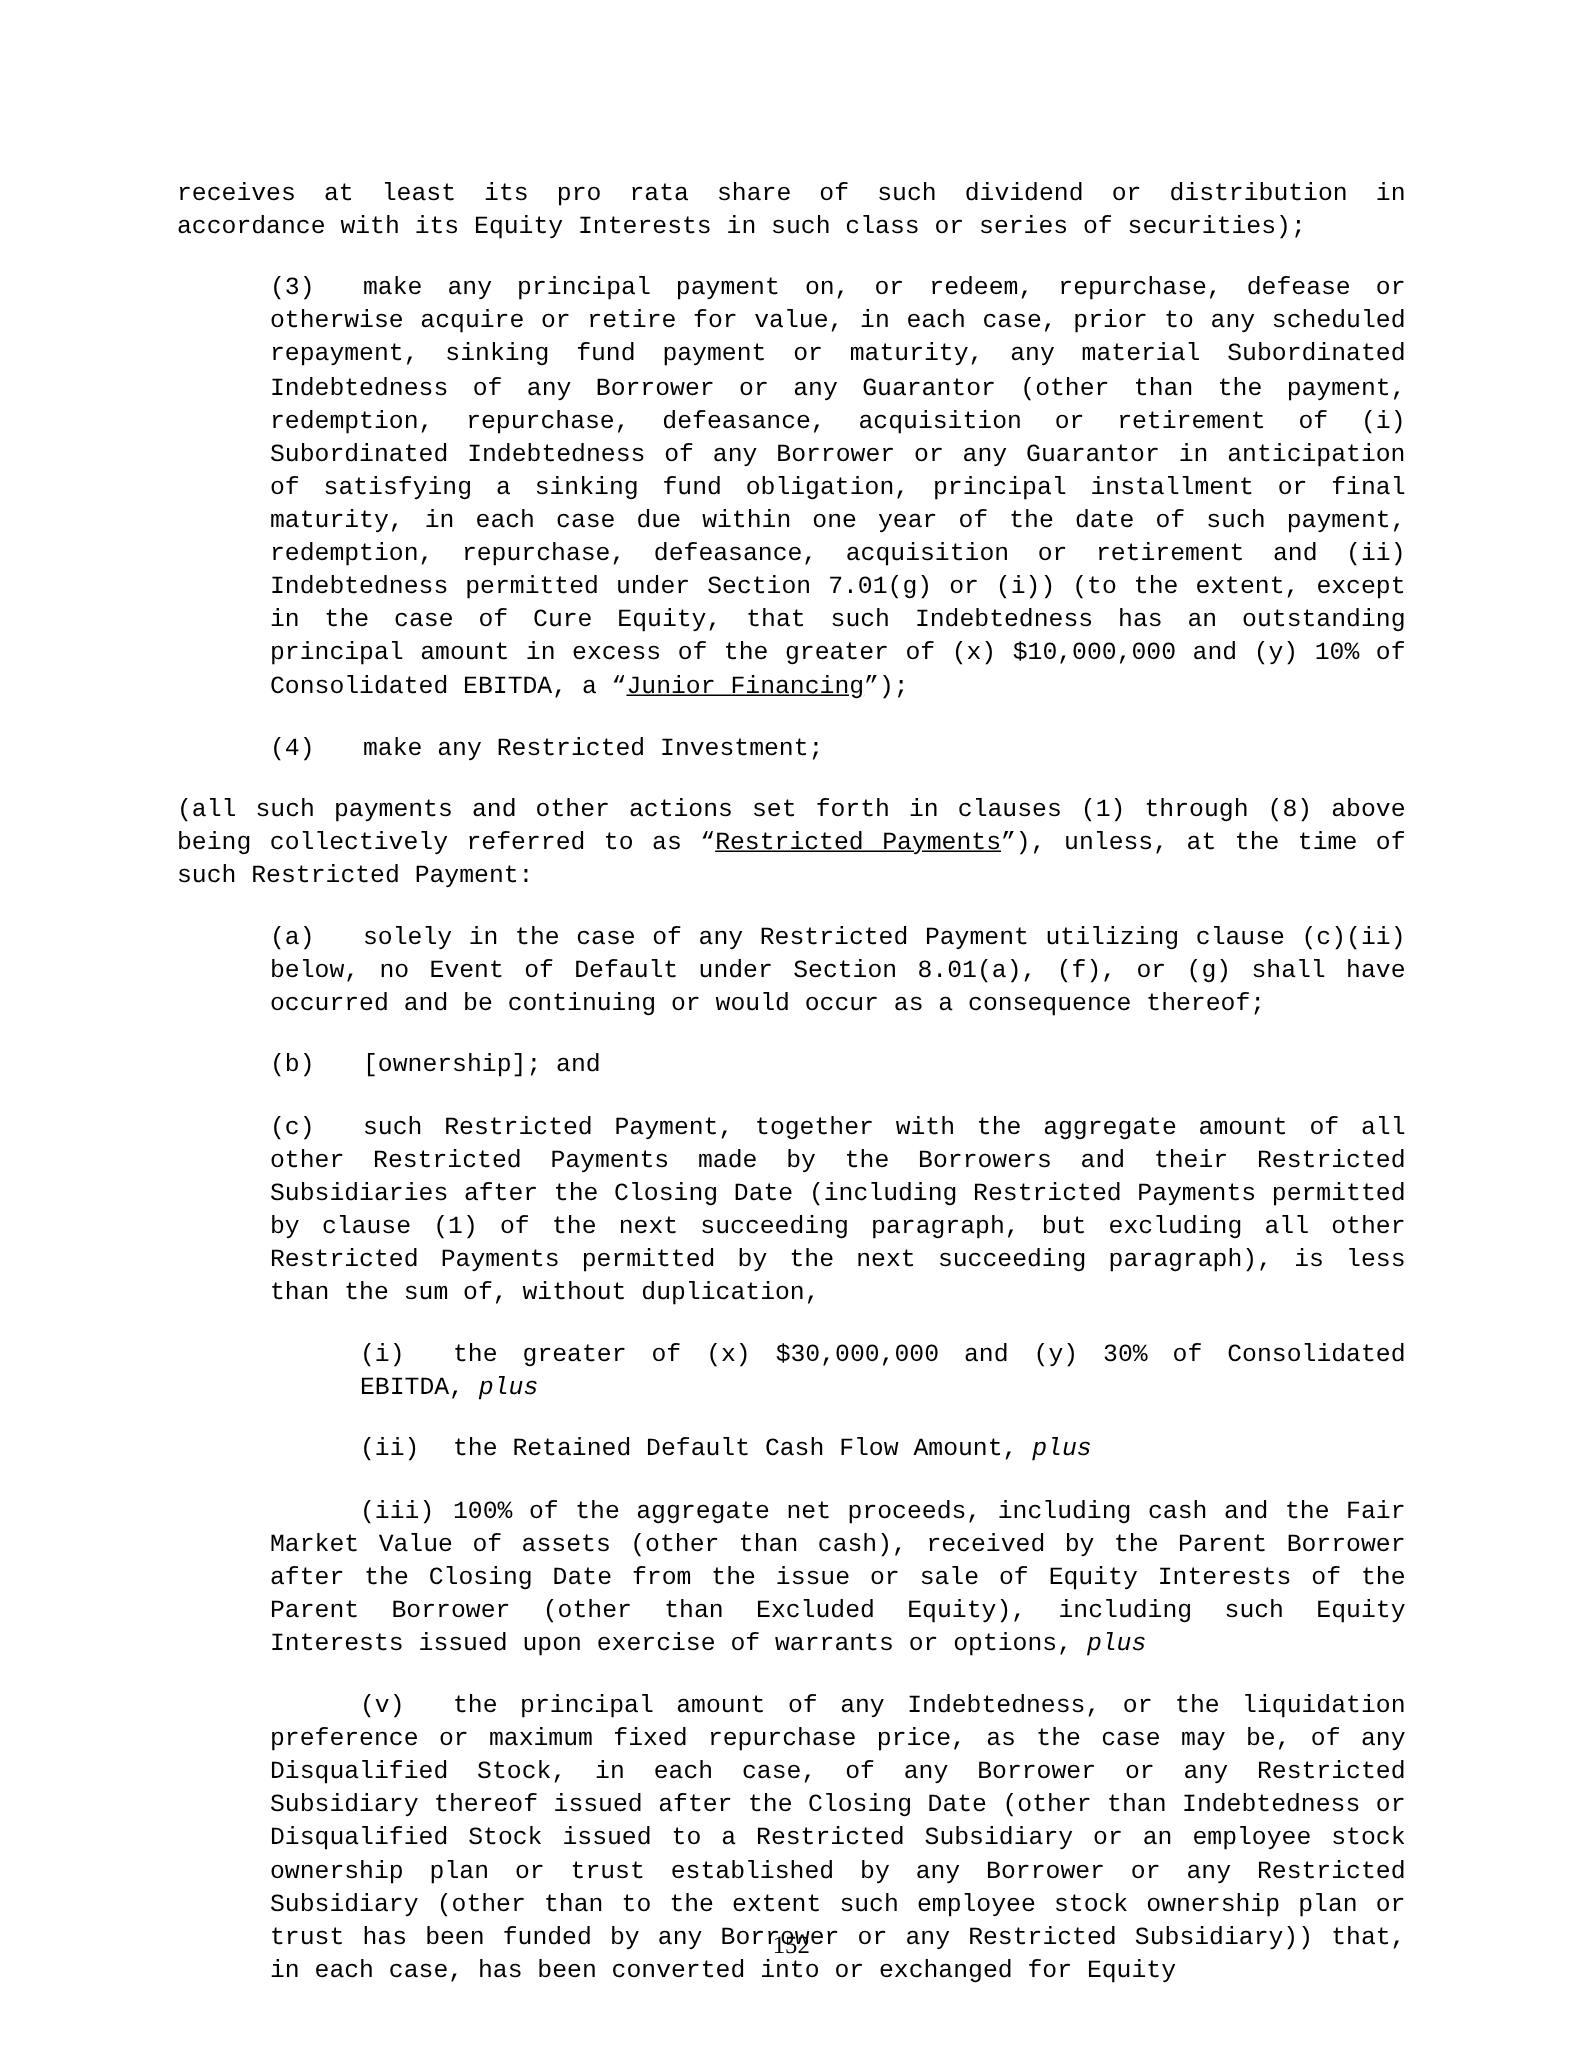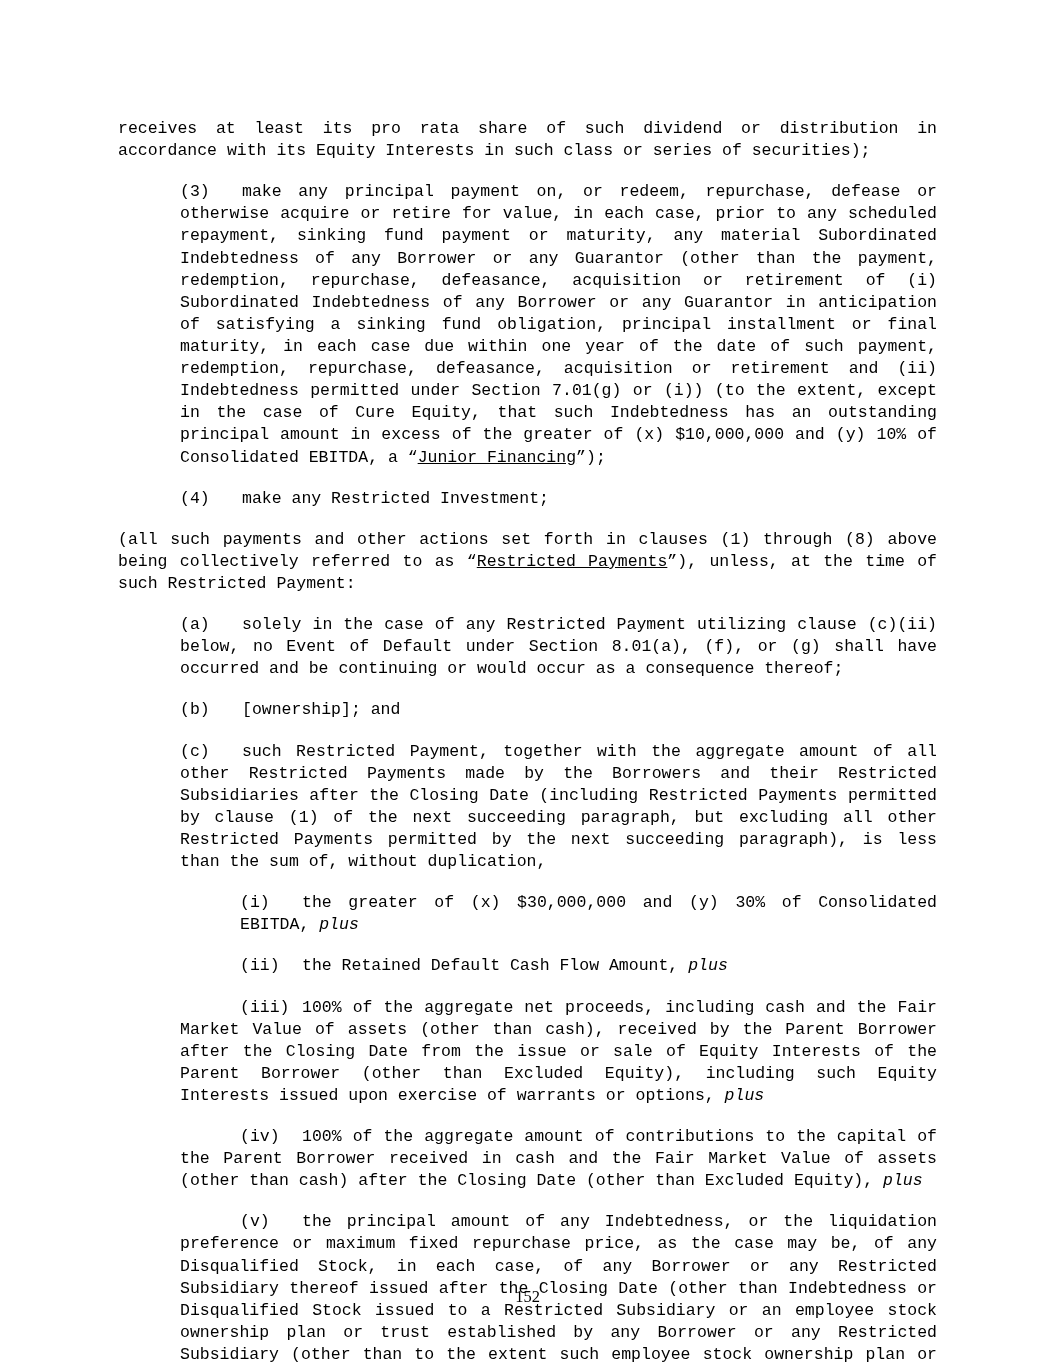--- a/index.html
+++ b/index.html
@@ -79,21 +79,20 @@
     <p class="lvl-cont"><span class="num">(b)</span><span>[ownership]; and</span></p>
 
     <p class="lvl-cont"><span class="num">(c)</span><span>such Restricted Payment, together with the aggregate amount of all other Restricted Payments made by the Borrowers and their Restricted Subsidiaries after the Closing Date (including Restricted Payments permitted by clause (1) of the next succeeding paragraph, but excluding all other Restricted Payments permitted by the next succeeding paragraph), is less than the sum of, without duplication,</span></p>
 
     <p class="lvl-cont" style="margin-left:122px;"><span class="num-wide">(i)</span><span>the greater of (x) $30,000,000 and (y) 30% of Consolidated EBITDA, </span><i>plus</i></p>
 
     <p class="lvl-cont" style="margin-left:122px;"><span class="num-wide">(ii)</span><span>the Retained Default Cash Flow Amount, </span><i>plus</i></p>
 
     <p class="lvl-cont"><span style="display:inline-block;min-width:62px;margin-left:60px;">(iii)</span><span>100% of the aggregate net proceeds, including cash and the Fair Market Value of assets (other than cash), received by the Parent Borrower after the Closing Date from the issue or sale of Equity Interests of the Parent Borrower (other than Excluded Equity), including such Equity Interests issued upon exercise of warrants or options, </span><i>plus</i></p>
 
-    <p class="lvl-cont"><span style="display:inline-block;min-width:62px;margin-left:60px;">(iv)</span><span>100% of the aggregate amount of contributions to the capital of the Parent Borrower received in cash and the Fair Market Value of assets (other than cash) after the Closing Date (other than Excluded Equity), </span><i>plus</i></p>
 
     <p class="lvl-cont"><span style="display:inline-block;min-width:62px;margin-left:60px;">(v)</span><span>the principal amount of any Indebtedness, or the liquidation preference or maximum fixed repurchase price, as the case may be, of any Disqualified Stock, in each case, of any Borrower or any Restricted Subsidiary thereof issued after the Closing Date (other than Indebtedness or Disqualified Stock issued to a Restricted Subsidiary or an employee stock ownership plan or trust established by any Borrower or any Restricted Subsidiary (other than to the extent such employee stock ownership plan or trust has been funded by any Borrower or any Restricted Subsidiary)) that, in each case, has been converted into or exchanged for Equity</span></p>
 
   </div>
 
   <div class="pagenum">152</div>
 
 </div>
 
 </body></html>

